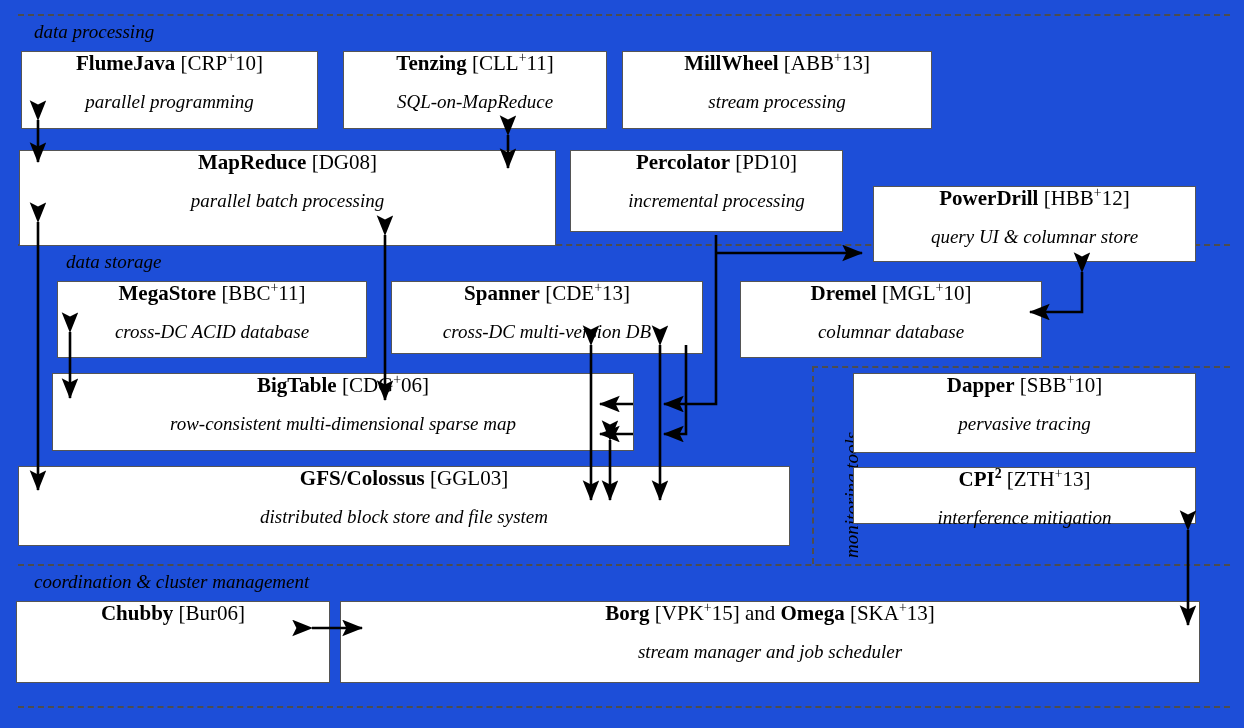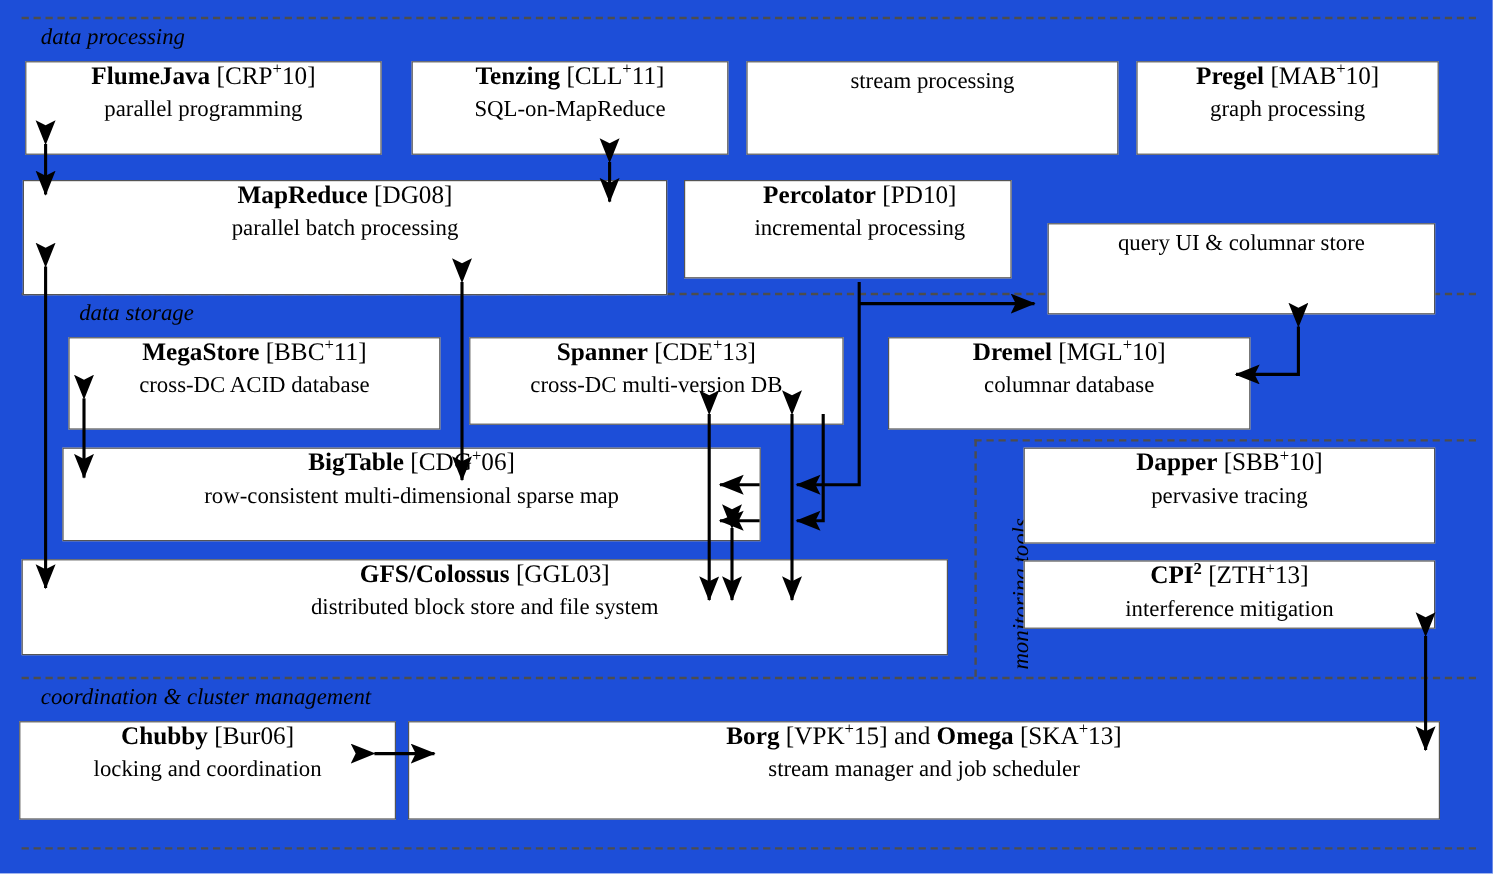--- a/index.html
+++ b/index.html
@@ -13,21 +13,21 @@
   
   .layer-caption{position:absolute;font-style:italic;font-size:19px;white-space:nowrap;line-height:1;}
   .layer-caption.vertical{transform-origin:0 0;transform:rotate(-90deg);}
 
   
   .box{position:absolute;box-sizing:border-box;border:1.5px solid #555;background:#fff;
        display:flex;flex-direction:column;align-items:center;overflow:visible;}
   .box .title{font-size:21px;line-height:1.12;white-space:nowrap;text-align:center;}
   .box .title b{font-weight:bold;}
   .box .title .cite{font-weight:normal;}
-  .box .desc{font-size:19px;line-height:1.12;white-space:nowrap;text-align:center;margin-top:5px;}
+  .box .desc{font-style:italic;font-size:19px;line-height:1.12;white-space:nowrap;text-align:center;margin-top:15px;}
   sup{font-size:0.66em;vertical-align:super;line-height:0;}
 
   
   #wires{position:absolute;left:0;top:0;width:1244px;height:728px;pointer-events:none;}
 </style>
 </head>
 <body>
 
 <div id="canvas">
 
@@ -53,48 +53,49 @@
 
   <div class="box" style="left:343px;top:51px;width:264px;height:78px;">
     <div class="title">
       <b>Tenzing</b>
       <span class="cite"><span>[CLL</span><sup>+</sup><span>11]</span></span>
     </div>
     <div class="desc">SQL-on-MapReduce</div>
   </div>
 
   <div class="box" style="left:622px;top:51px;width:310px;height:78px;">
+    <div class="title">
+      <b>MillWheel</b>
+      <span class="cite"><span>[ABB</span><sup>+</sup><span>13]</span></span>
+    </div>
     <div class="desc">stream processing</div>
   </div>
 
-  <div class="box" style="left:947px;top:51px;width:252px;height:78px;">
-    <div class="title">
-      <b>Pregel</b>
-      <span class="cite"><span>[MAB</span><sup>+</sup><span>10]</span></span>
-    </div>
-    <div class="desc">graph processing</div>
-  </div>
 
   <div class="box" style="left:19px;top:150px;width:537px;height:96px;">
     <div class="title">
       <b>MapReduce</b>
       <span class="cite"><span>[DG08]</span></span>
     </div>
     <div class="desc">parallel batch processing</div>
   </div>
 
   <div class="box" style="left:570px;top:150px;width:273px;height:82px;padding-left:20px;">
     <div class="title">
       <b>Percolator</b>
       <span class="cite"><span>[PD10]</span></span>
     </div>
     <div class="desc">incremental processing</div>
   </div>
 
   <div class="box" style="left:873px;top:186px;width:323px;height:76px;">
+    <div class="title">
+      <b>PowerDrill</b>
+      <span class="cite"><span>[HBB</span><sup>+</sup><span>12]</span></span>
+    </div>
     <div class="desc">query UI &amp; columnar store</div>
   </div>
 
   <div class="box" style="left:57px;top:281px;width:310px;height:77px;">
     <div class="title">
       <b>MegaStore</b>
       <span class="cite"><span>[BBC</span><sup>+</sup><span>11]</span></span>
     </div>
     <div class="desc">cross-DC ACID database</div>
   </div>
@@ -145,21 +146,20 @@
       <span class="cite"><span>[ZTH</span><sup>+</sup><span>13]</span></span>
     </div>
     <div class="desc">interference mitigation</div>
   </div>
 
   <div class="box" style="left:16px;top:601px;width:314px;height:82px;">
     <div class="title">
       <b>Chubby</b>
       <span class="cite"><span>[Bur06]</span></span>
     </div>
-    <div class="desc">locking and coordination</div>
   </div>
 
   <div class="box" style="left:340px;top:601px;width:860px;height:82px;">
     <div class="title">
       <b>Borg</b>
       <span class="cite"><span>[VPK</span><sup>+</sup><span>15]</span></span><span> and </span><b>Omega</b>
       <span class="cite"><span>[SKA</span><sup>+</sup><span>13]</span></span>
     </div>
     <div class="desc">stream manager and job scheduler</div>
   </div>

